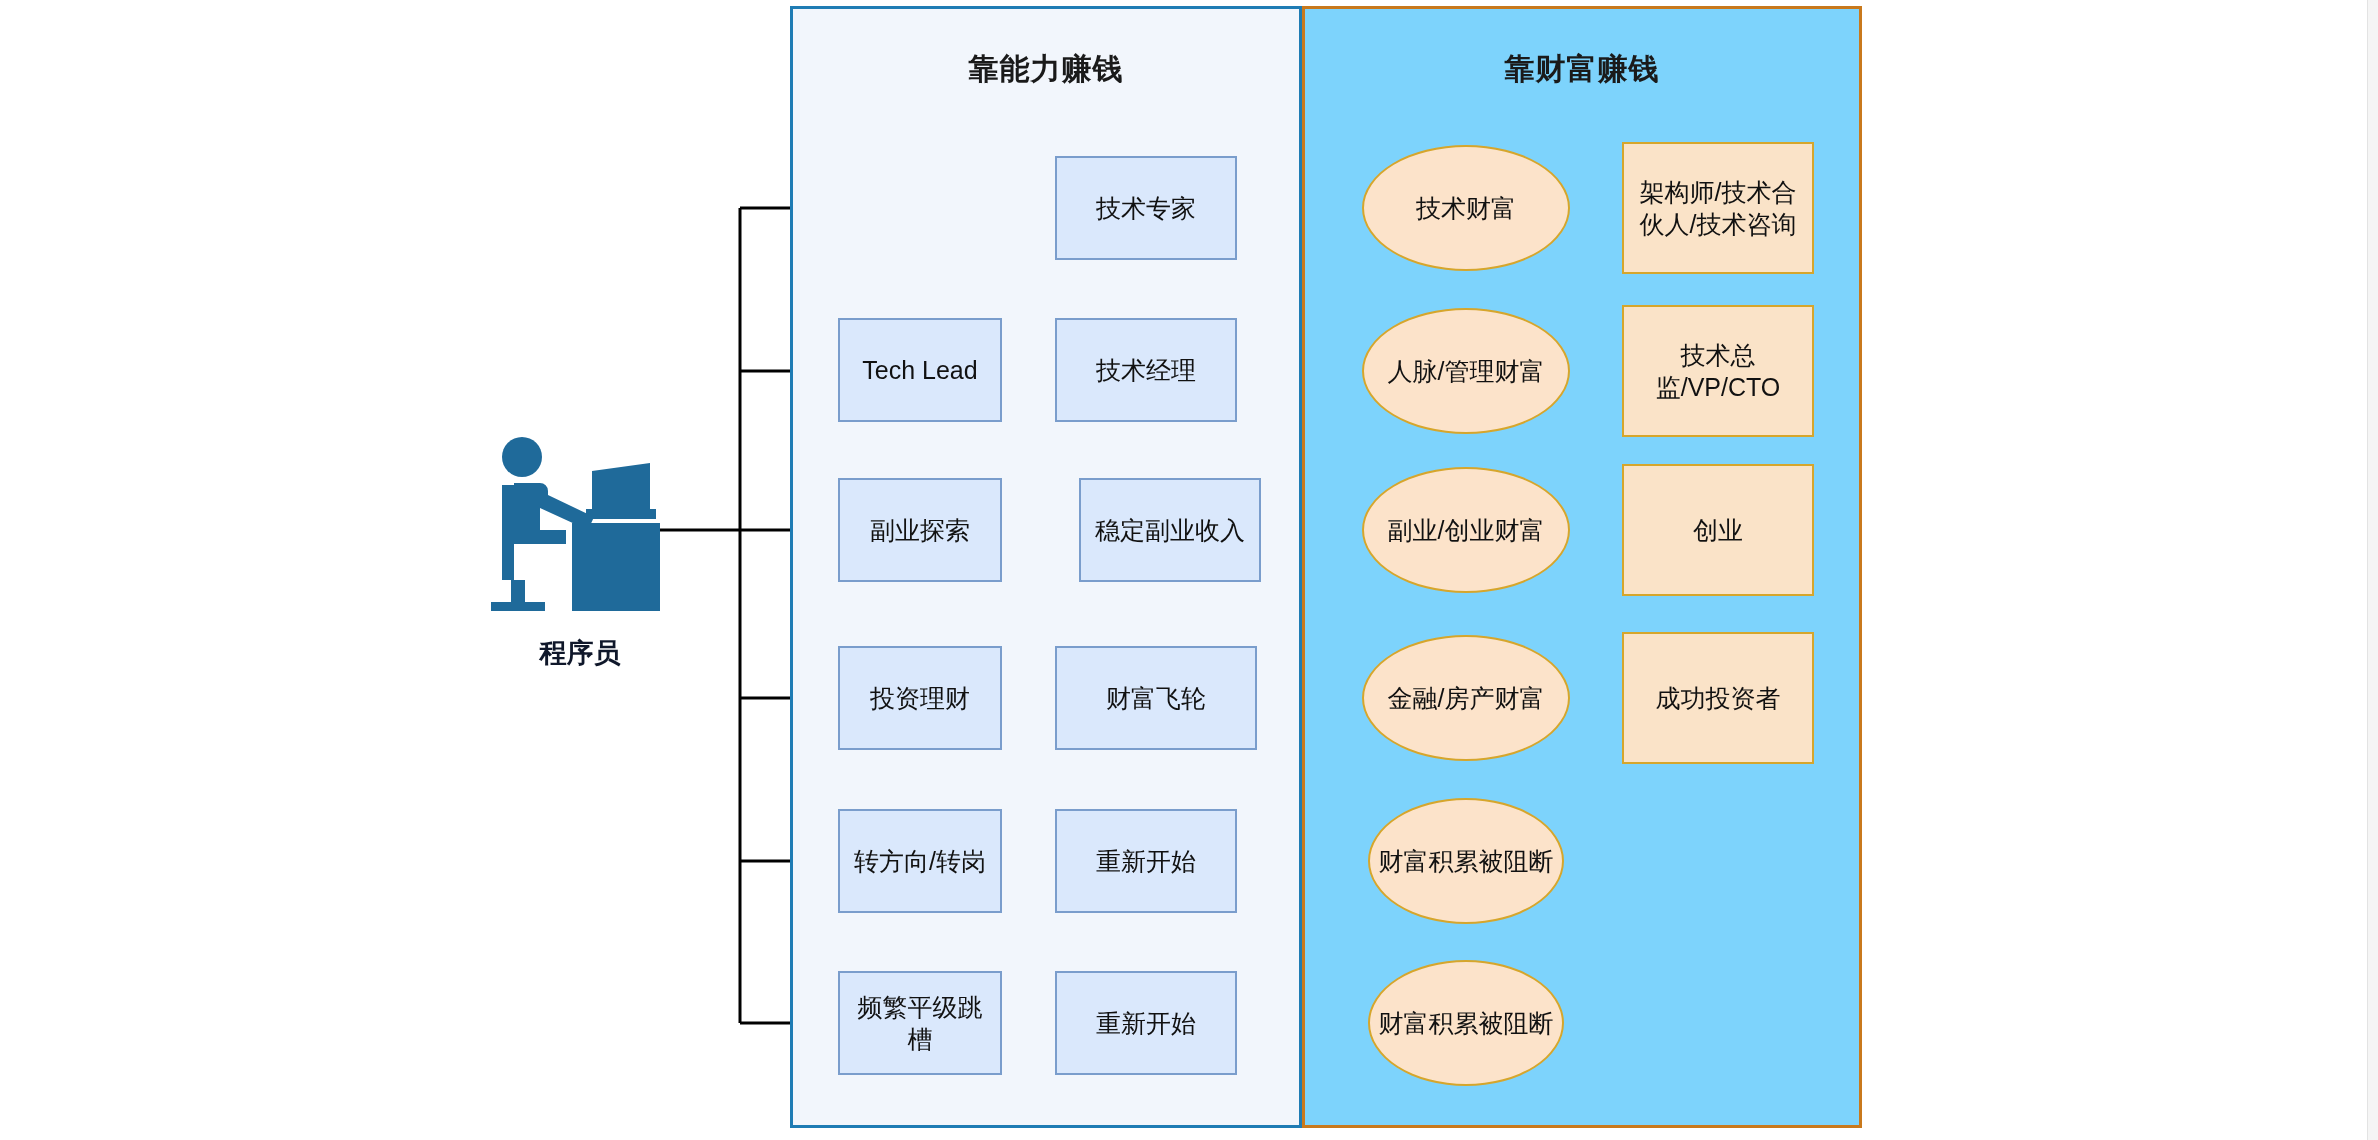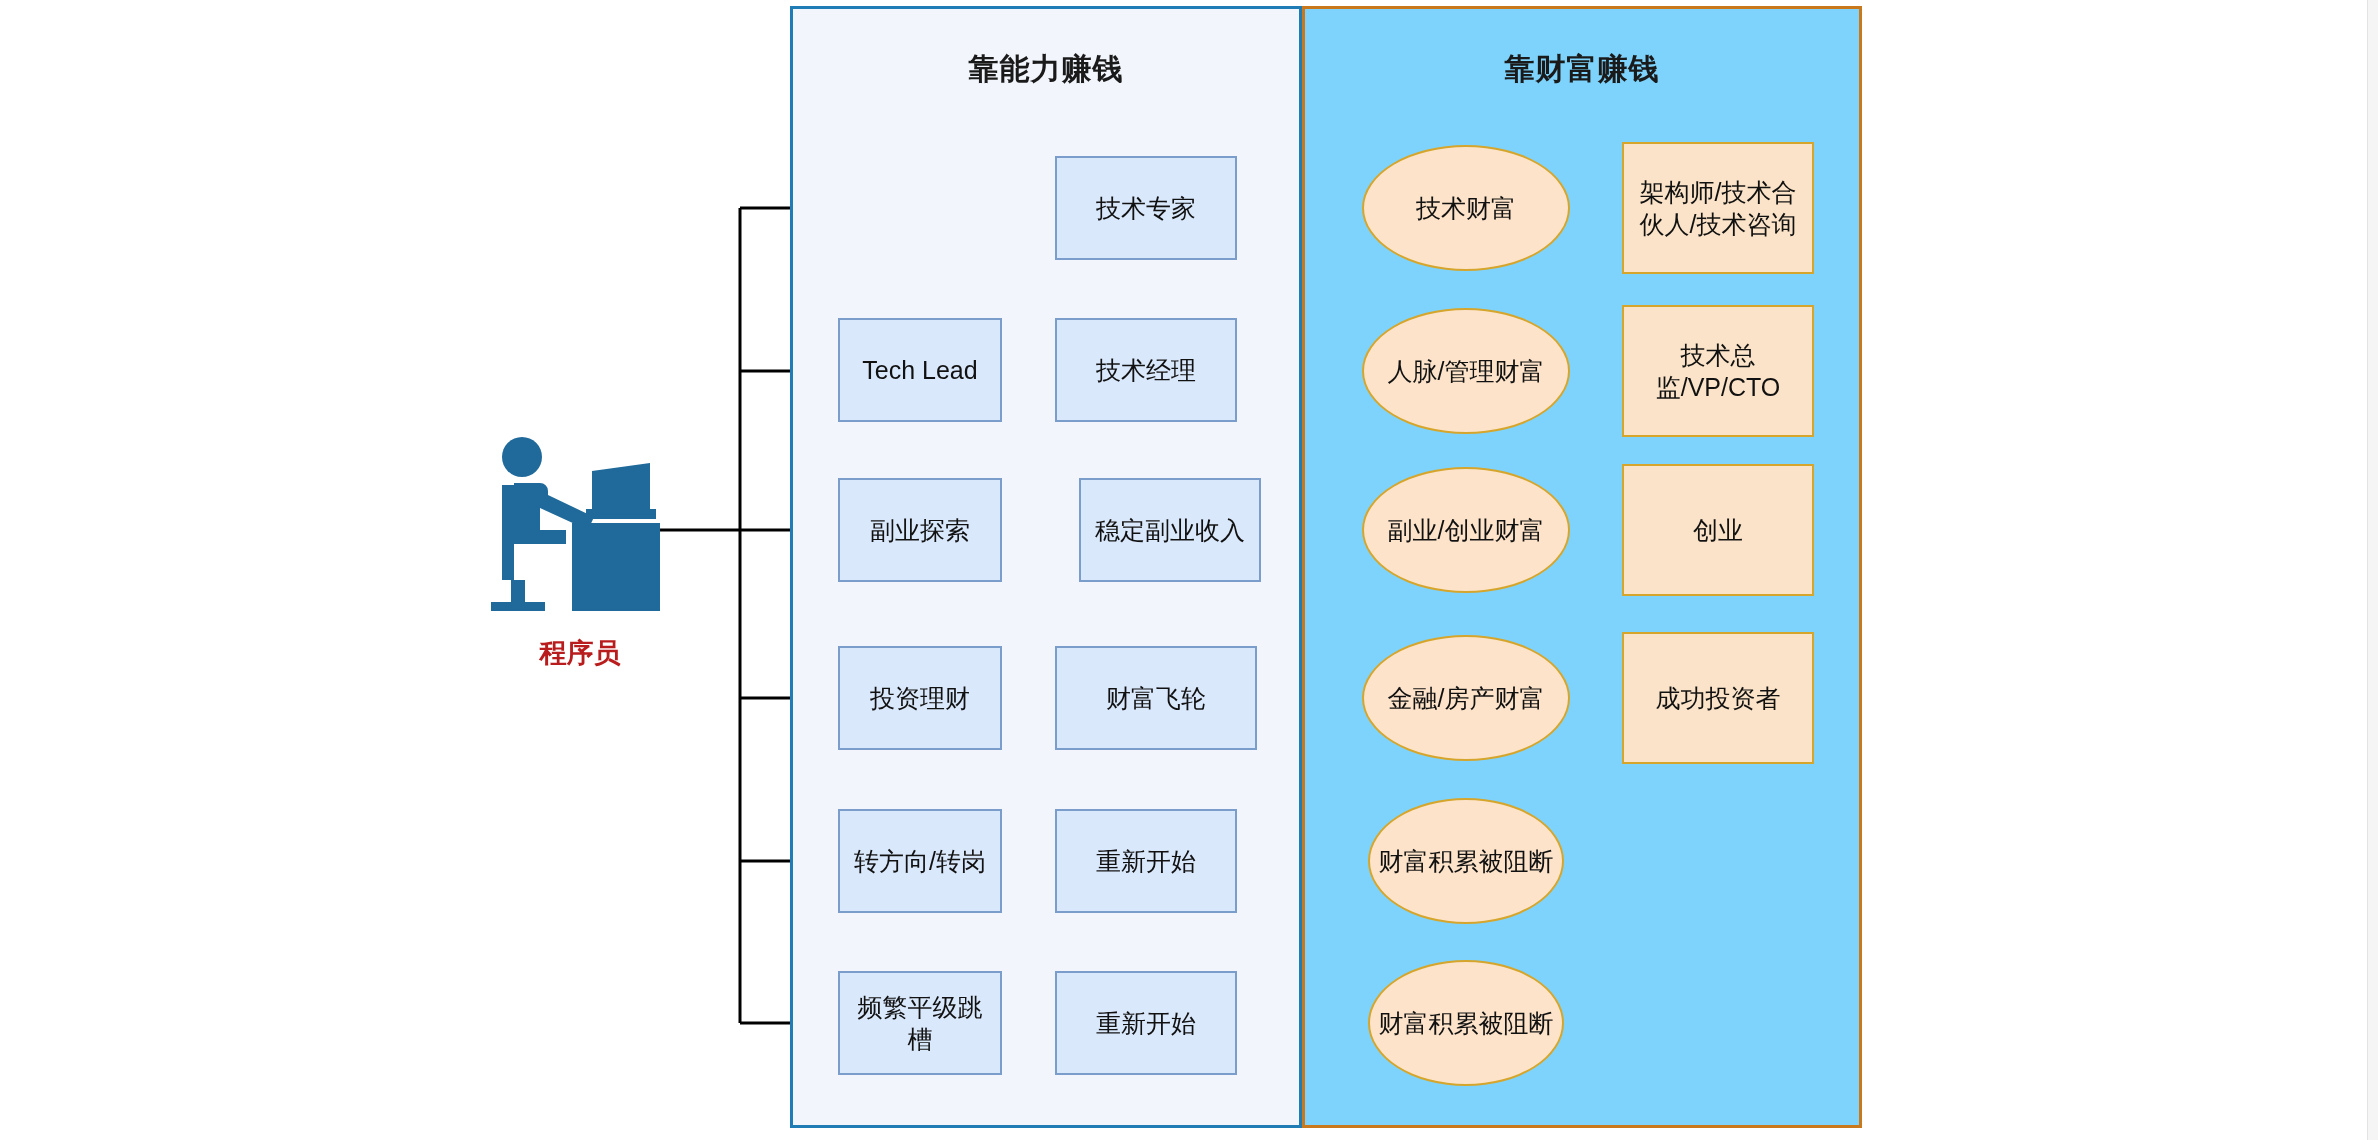--- a/index.html
+++ b/index.html
@@ -86,21 +86,21 @@
   }
   
   .actor-label {
     position: absolute;
     left: 440px;
     top: 635px;
     width: 280px;
     text-align: center;
     font-size: 27px;
     font-weight: bold;
-    color: #b91c1c;
+    color: #0f172a;
   }
   .actor-icon {
     position: absolute;
     left: 480px;
     top: 435px;
     width: 190px;
     height: 185px;
   }
   .scroll-edge {
     position: absolute;

